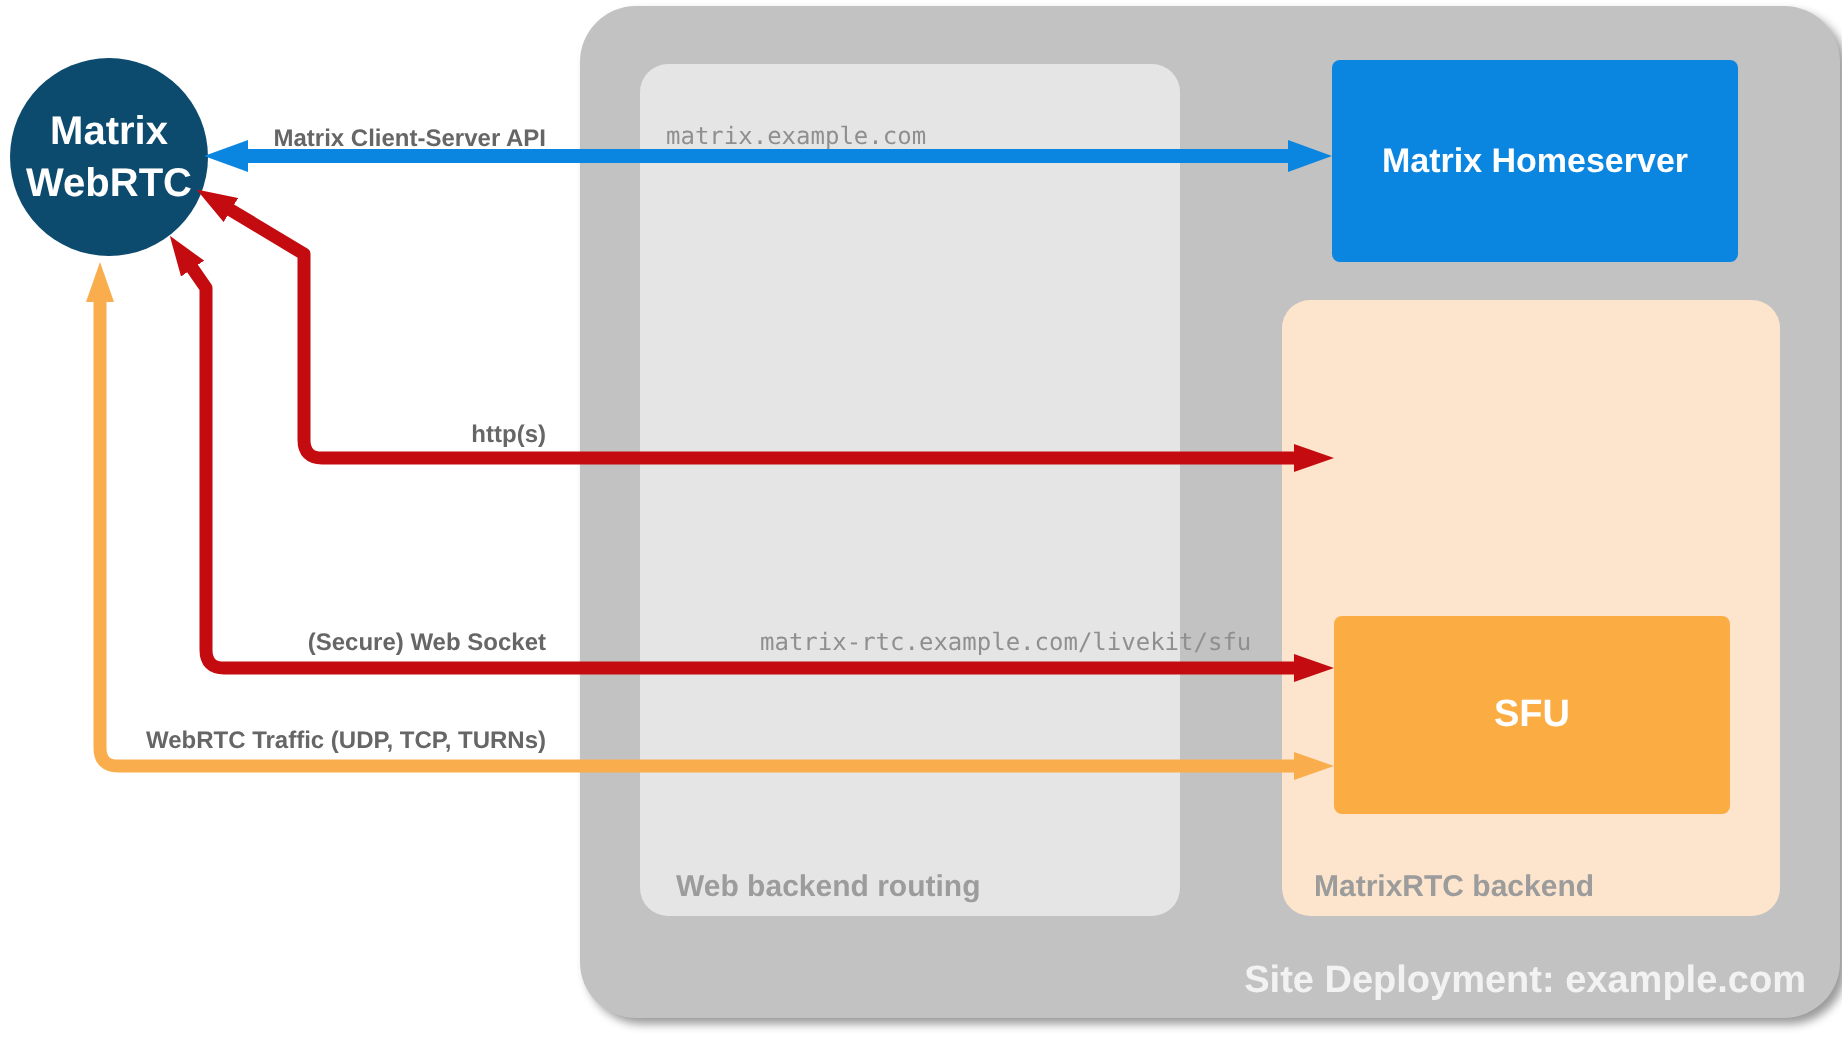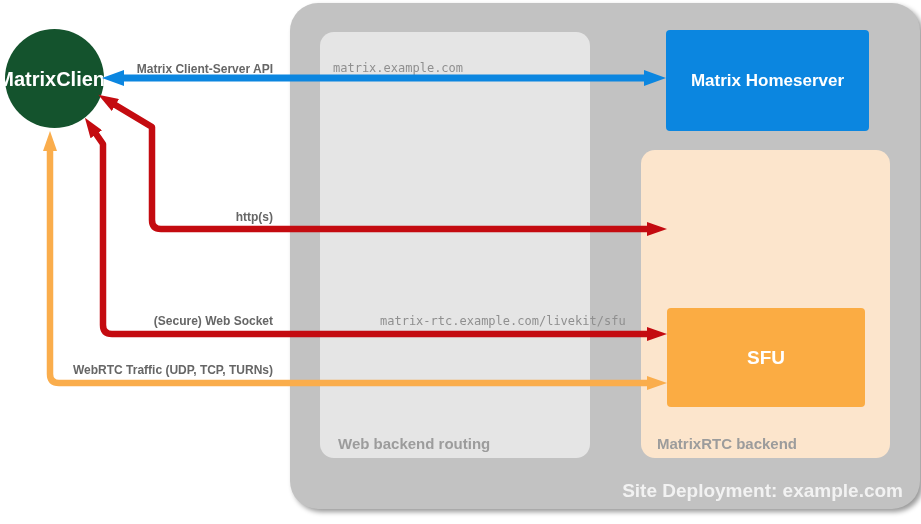--- a/index.html
+++ b/index.html
@@ -35,22 +35,22 @@
   .node {
     position:absolute; border-radius:4px; display:flex; align-items:center;
     justify-content:center; color:#ffffff; font-weight:bold; text-align:center;
   }
   .node-homeserver { left:666px; top:30px; width:203px; height:101px; background:#0B86E0; font-size:17px; }
   .node-auth { left:667px; top:178px; width:198px; height:99px; background:#C40B10; font-size:17px; line-height:1.32; }
   .node-auth span { display:inline-block; width:132px; }
   .node-sfu { left:667px; top:308px; width:198px; height:99px; background:#FBAC43; font-size:19px; }
   .client-circle {
     position:absolute; left:5px; top:29px; width:99px; height:99px;
-    border-radius:50%; background:#14532d; color:#ffffff; font-weight:bold;
-    font-size:20px; line-height:26px; display:flex; flex-direction:row;
+    border-radius:50%; background:#0c4a6e; color:#ffffff; font-weight:bold;
+    font-size:20px; line-height:26px; display:flex; flex-direction:column;
     align-items:center; justify-content:center; text-align:center;
   }
   
   .url {
     position:absolute; font-family:"DejaVu Sans Mono", monospace;
     font-size:12px; color:#8F8F8F; white-space:nowrap;
   }
   .url-homeserver { left:333px; top:61px; }
   .url-jwt { left:332px; top:209px; }
   .url-sfu { left:332px; top:314px;padding-left:48px; }
@@ -83,21 +83,21 @@
 
   <div class="node node-homeserver">
     <span>Matrix Homeserver</span>
   </div>
   <div class="node node-sfu">
     <span>SFU</span>
   </div>
 
   <div class="client-circle">
     <span>Matrix</span>
-    <span>Client</span>
+    <span>WebRTC</span>
   </div>
 
   <div class="url url-homeserver">matrix.example.com</div>
   <div class="url url-sfu">matrix-rtc.example.com/livekit/sfu</div>
 
   <div class="conn-label lbl-csapi">Matrix Client-Server API</div>
   <div class="conn-label lbl-http">http(s)</div>
   <div class="conn-label lbl-ws">(Secure) Web Socket</div>
   <div class="conn-label lbl-webrtc">WebRTC Traffic (UDP, TCP, TURNs)</div>
 

